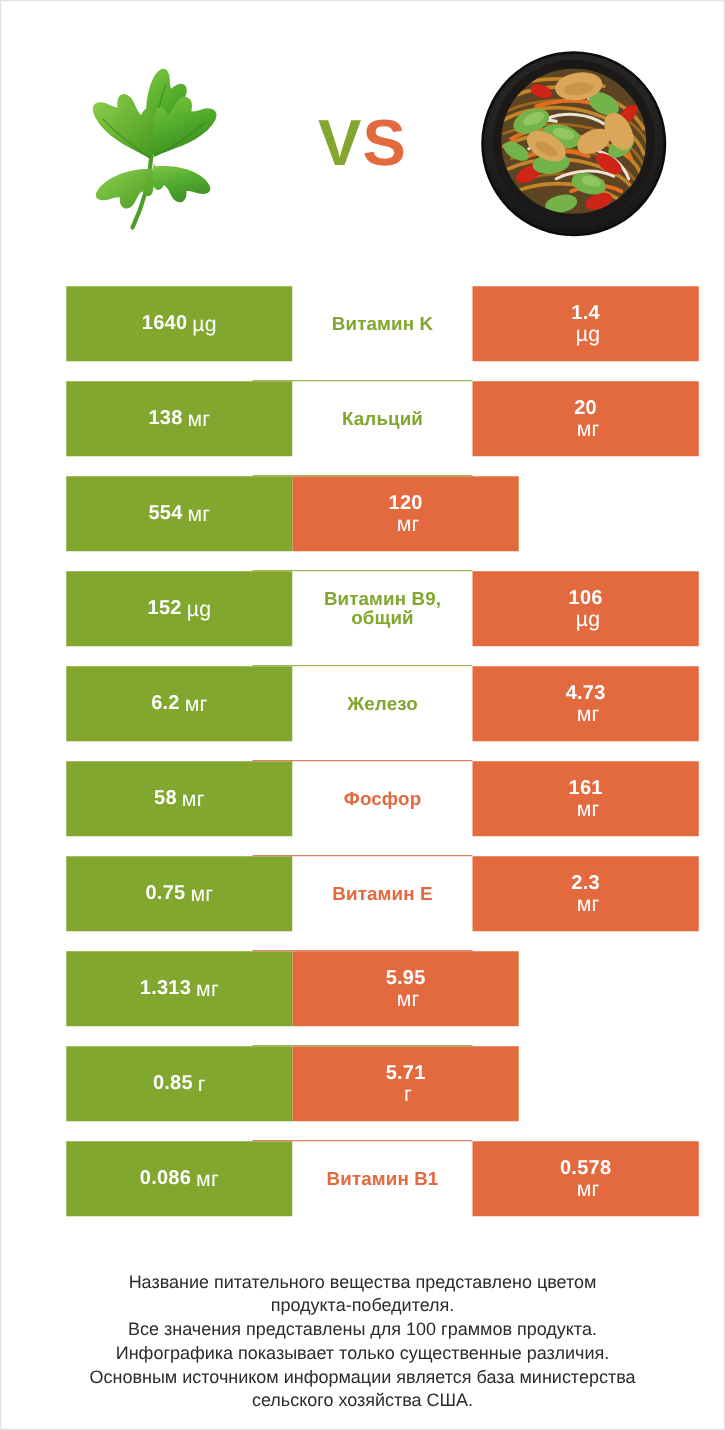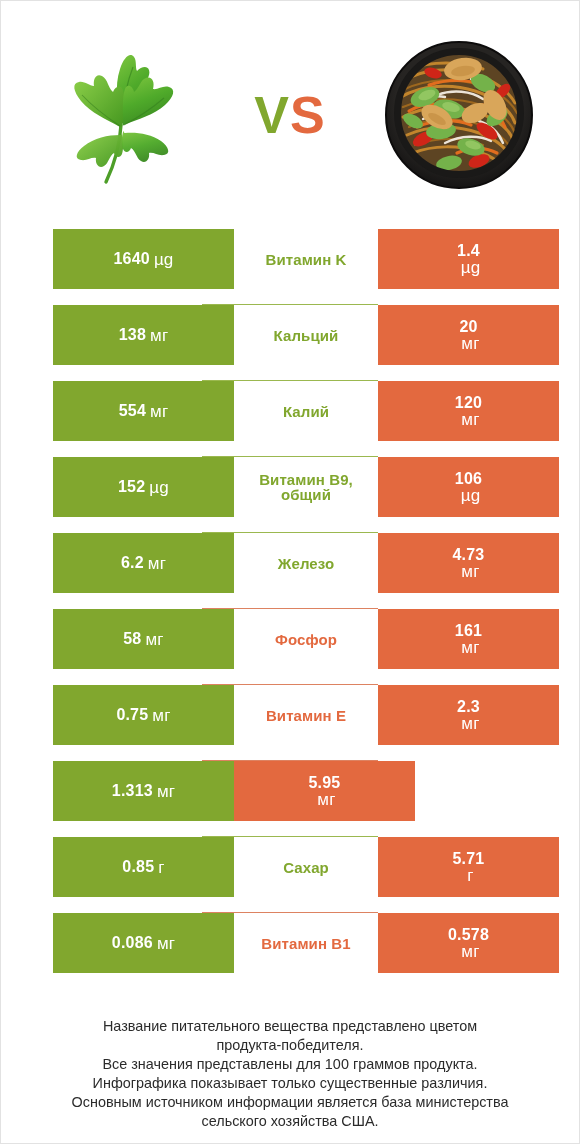--- a/index.html
+++ b/index.html
@@ -317,23 +317,20 @@
           <span>20</span>
           <span class="unit">мг</span>
         </div>
       </div>
       <div class="row">
         <div class="divider win-left"></div>
         <div class="cell val left">
           <span>554</span>
           <span class="unit">мг</span>
         </div>
-        <div class="cell label win-left">
-          <span>Калий</span>
-        </div>
         <div class="cell val right">
           <span>120</span>
           <span class="unit">мг</span>
         </div>
       </div>
       <div class="row">
         <div class="divider win-left"></div>
         <div class="cell val left">
           <span>152</span>
           <span class="unit">µg</span>
@@ -397,23 +394,20 @@
         <div class="cell val right">
           <span>5.95</span>
           <span class="unit">мг</span>
         </div>
       </div>
       <div class="row">
         <div class="divider win-left"></div>
         <div class="cell val left">
           <span>0.85</span>
           <span class="unit">г</span>
-        </div>
-        <div class="cell label win-left">
-          <span>Сахар</span>
         </div>
         <div class="cell val right">
           <span>5.71</span>
           <span class="unit">г</span>
         </div>
       </div>
       <div class="row">
         <div class="divider win-right"></div>
         <div class="cell val left">
           <span>0.086</span>

